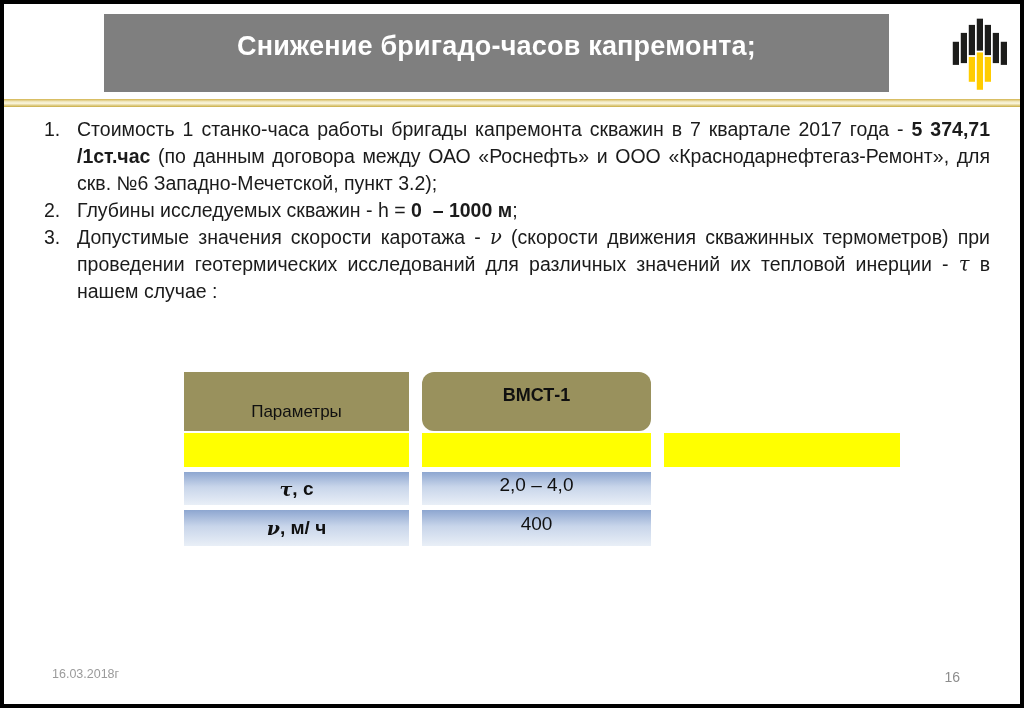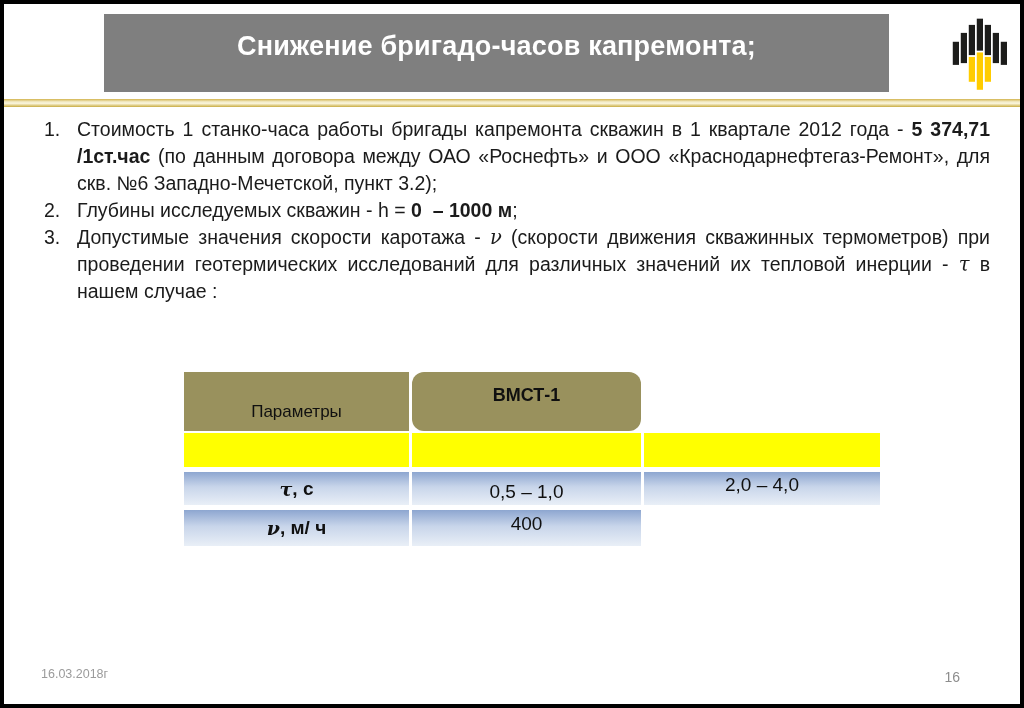--- a/index.html
+++ b/index.html
@@ -43,21 +43,21 @@
   .li .num { flex:0 0 33px; }
   .li .txt { flex:1; text-align:justify; }
   .b { font-weight:bold; white-space:pre-wrap; }
   .greek { font-family:"DejaVu Serif", serif; font-style:italic; }
 
   
   .tbl { position:absolute; left:180px; top:368px; width:696px; }
   .trow {
     display:grid;
     grid-template-columns:225px 229px 236px;
-    column-gap:3px;
+    column-gap:13px;
   }
   .cell {
     display:flex; justify-content:center; align-items:center;
     color:#101010;
   }
   .hrow .cell { background:#99915d; height:59px; }
   .hrow { margin-bottom:2px; }
   .yrow { margin-bottom:5px; }
   .yrow .cell { background:#ffff00; height:34px; }
   .drow { margin-bottom:5px; }
@@ -70,21 +70,21 @@
 
   .h-params { font-size:17px; align-items:flex-end; padding-bottom:9px; }
   .h-vmst  { font-weight:bold; font-size:18px; padding-bottom:12px;border-radius:12px; }
   .h-tr    { font-weight:bold; font-size:17px; padding-top:12px; }
   .p-cell  { font-weight:bold; font-size:18px; }
   .v-mid   { padding-top:6px; }
   .v-high  { padding-bottom:8px; }
 
   
   .footer-date {
-    position:absolute; left:37px; top:663px;
+    position:absolute; left:48px; top:663px;
     font-size:12.5px; color:#9b9b9b;
   }
   .footer-page {
     position:absolute; right:60px; top:665px;
     font-size:14px; color:#8d8d8d;
   }
 </style>
 </head>
 <body>
 
@@ -111,21 +111,21 @@
         <rect x="38" y="45" width="7" height="28"></rect>
       </g>
     </svg>
   </div>
 
   <div class="gold-line"></div>
 
   <div class="content">
     <div class="li">
       <span class="num">1.</span>
-      <span class="txt"><span>Стоимость 1 станко-часа работы бригады капремонта скважин в 1 квартале 2012 года - </span><span class="b">5 374,71 /1ст.час</span><span> (по данным договора между ОАО «Роснефть» и ООО «Краснодарнефтегаз-Ремонт», для скв. №6 Западно-Мечетской, пункт 3.2);</span></span>
+      <span class="txt"><span>Стоимость 1 станко-часа работы бригады капремонта скважин в 7 квартале 2017 года - </span><span class="b">5 374,71 /1ст.час</span><span> (по данным договора между ОАО «Роснефть» и ООО «Краснодарнефтегаз-Ремонт», для скв. №6 Западно-Мечетской, пункт 3.2);</span></span>
     </div>
     <div class="li">
       <span class="num">2.</span>
       <span class="txt"><span>Глубины исследуемых скважин - h = </span><span class="b">0  – 1000 м</span><span>;</span></span>
     </div>
     <div class="li">
       <span class="num">3.</span>
       <span class="txt"><span>Допустимые значения скорости каротажа - </span><span class="greek">ν</span><span> (скорости движения скважинных термометров) при проведении геотермических исследований для различных значений их тепловой инерции - </span><span class="greek">τ</span><span>  в нашем случае :</span></span>
     </div>
   </div>
@@ -138,21 +138,20 @@
     <div class="trow yrow">
       <div class="cell"></div>
       <div class="cell"></div>
       <div class="cell"></div>
     </div>
     <div class="trow drow">
       <div class="cell p-cell">
           <span class="greek">τ</span>
           <span>, с</span>
         </div>
-      <div class="cell v-mid">0,5 – 1,0</div>
       <div class="cell v-high">2,0 – 4,0</div>
     </div>
     <div class="trow drow">
       <div class="cell p-cell">
           <span class="greek">ν</span>
           <span>, м/ ч</span>
         </div>
       <div class="cell v-high">400</div>
     </div>
   </div>

